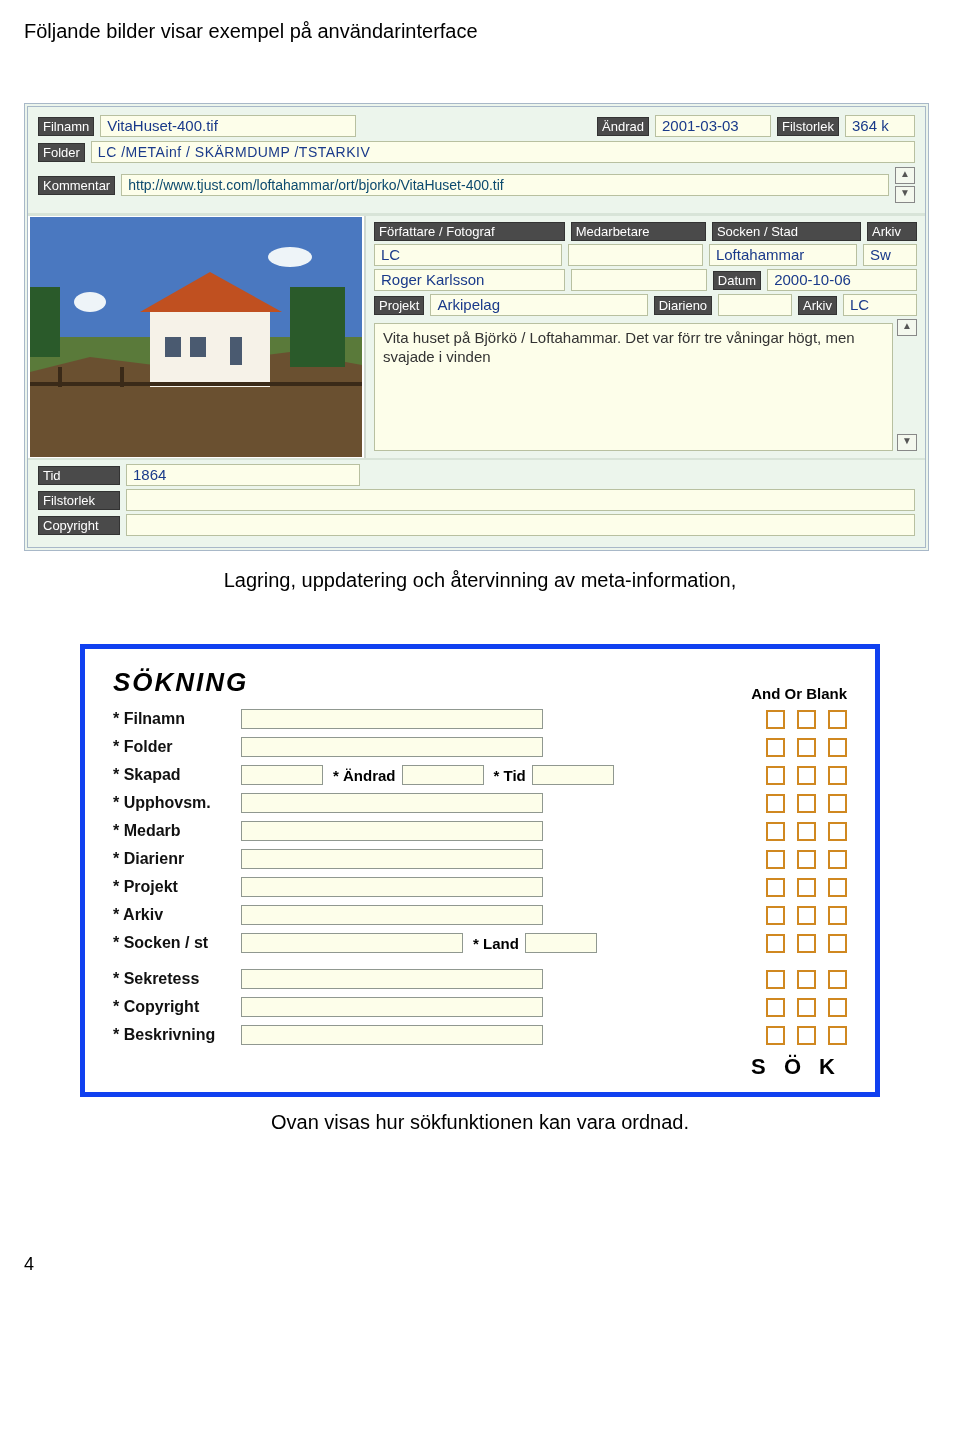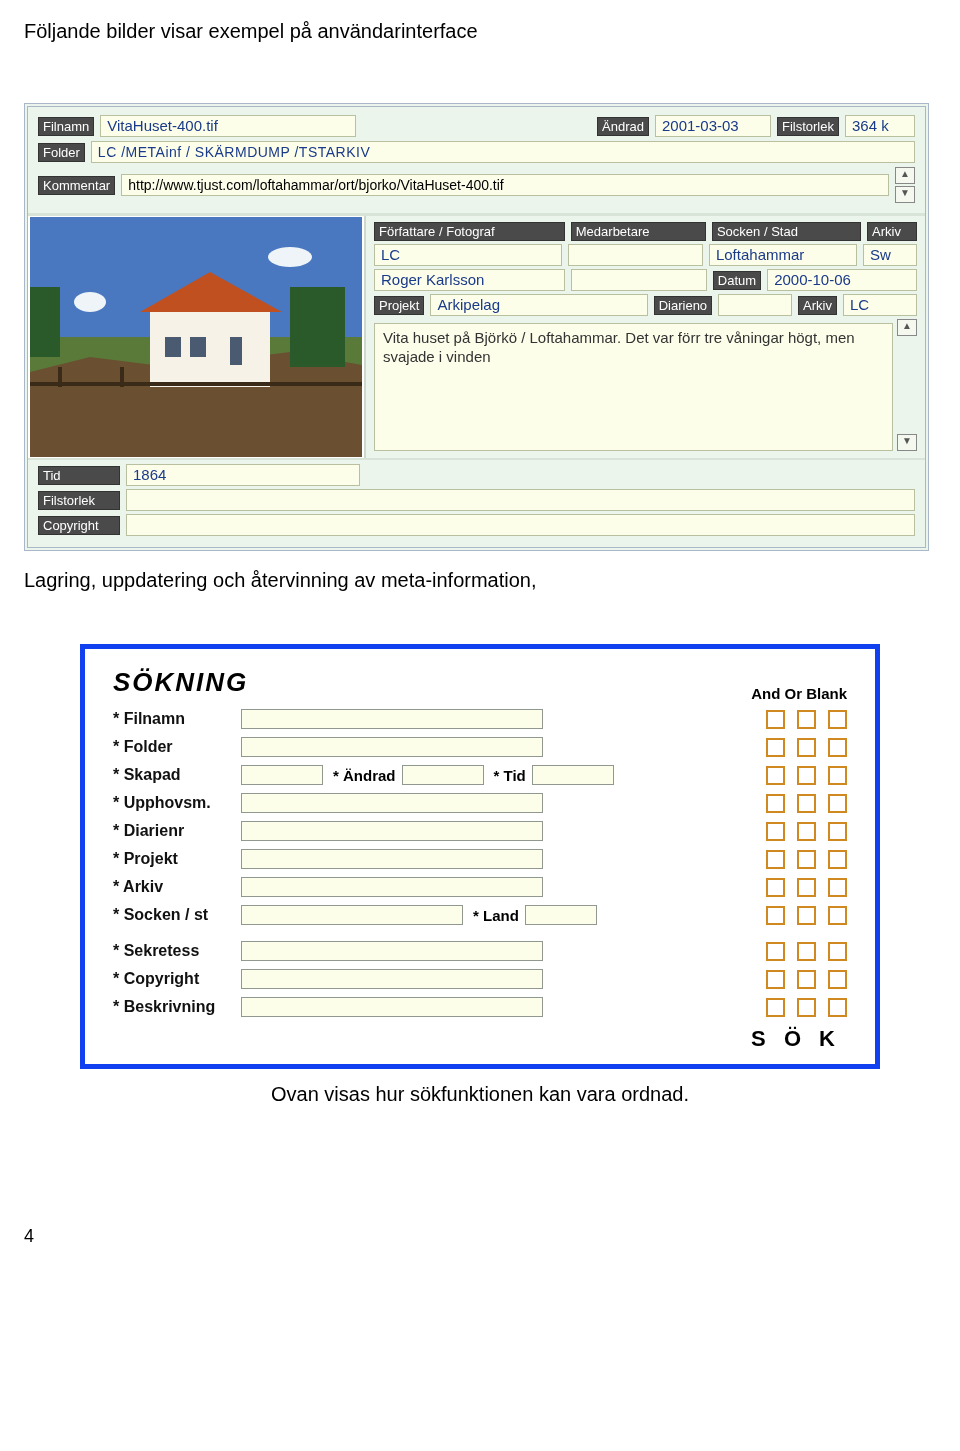--- a/index.html
+++ b/index.html
@@ -53,21 +53,21 @@
   .desc-box {
     background:#fdfeea; border:1px solid #b8c0a0; font-size:15px;
     color:#333; padding:4px 8px; height:118px; line-height:19px;
     font-family:Verdana,Arial,sans-serif;
     margin-top:4px; position:relative;
   }
   .desc-wrap { display:flex; }
   .desc-scroll { display:flex; flex-direction:column; justify-content:space-between; margin-left:4px;}
   .p1-bot { padding:4px 10px 8px 10px; border-top:2px solid #d8e4d8;}
   .p1-bot .brow { display:flex; align-items:center; margin-bottom:3px; }
-  .caption1 { font-size:20px; margin:12px 0 52px 0; }
+  .caption1 { text-align:center; font-size:20px; margin:12px 0 52px 0; }
   
   .panel2 {
     width:800px; margin:0 auto 14px auto; border:5px solid #1040f0;
     padding:18px 28px 12px 28px; box-sizing:border-box;
     font-family: Verdana, Arial, sans-serif;
   }
   .p2-title { font-size:26px; font-weight:bold; letter-spacing:2px; margin-bottom:4px;font-style:italic;}
   .p2-sub { font-size:13px; font-weight:bold; line-height:16px; max-width:440px; margin-bottom:14px;}
   .p2-hdr-row { display:flex; align-items:flex-end; margin-bottom:6px;}
   .p2-hdr { margin-left:auto; font-size:15px; font-weight:bold;}
@@ -110,21 +110,21 @@
       <span class="lightbox" style="width:56px">364 k</span>
     </div>
     <div class="row">
       <span class="dklbl">Folder</span>
         <span class="sp"></span>
       <span class="lightbox grow" style="color:#1a3a8a;font-size:14px;letter-spacing:0.5px">LC /METAinf / SKÄRMDUMP /TSTARKIV</span>
     </div>
     <div class="row">
       <span class="dklbl">Kommentar</span>
         <span class="sp"></span>
-      <span class="lightbox grow" style="color:#000000;font-size:14px">http://www.tjust.com/loftahammar/ort/bjorko/VitaHuset-400.tif</span>
+      <span class="lightbox grow" style="color:#0c4a6e;font-size:14px">http://www.tjust.com/loftahammar/ort/bjorko/VitaHuset-400.tif</span>
       <div class="scroll-col">
         <div class="scroll-btn">▲</div>
         <div class="scroll-btn">▼</div>
       </div>
     </div>
   </div>
 
   <div class="p1-mid">
     <div class="thumb">
       <svg viewBox="0 0 332 240">
@@ -259,20 +259,29 @@
   <div class="srow">
     <span class="slabel">* Upphovsm.</span>
     <span class="sinput full"></span>
     <span class="chk-group">
         <span class="chk"></span>
         <span class="chk"></span>
         <span class="chk"></span>
       </span>
   </div>
   <div class="srow">
+    <span class="slabel">* Medarb</span>
+    <span class="sinput full"></span>
+    <span class="chk-group">
+        <span class="chk"></span>
+        <span class="chk"></span>
+        <span class="chk"></span>
+      </span>
+  </div>
+  <div class="srow">
     <span class="slabel">* Diarienr</span>
     <span class="sinput full"></span>
     <span class="chk-group">
         <span class="chk"></span>
         <span class="chk"></span>
         <span class="chk"></span>
       </span>
   </div>
   <div class="srow">
     <span class="slabel">* Projekt</span>

